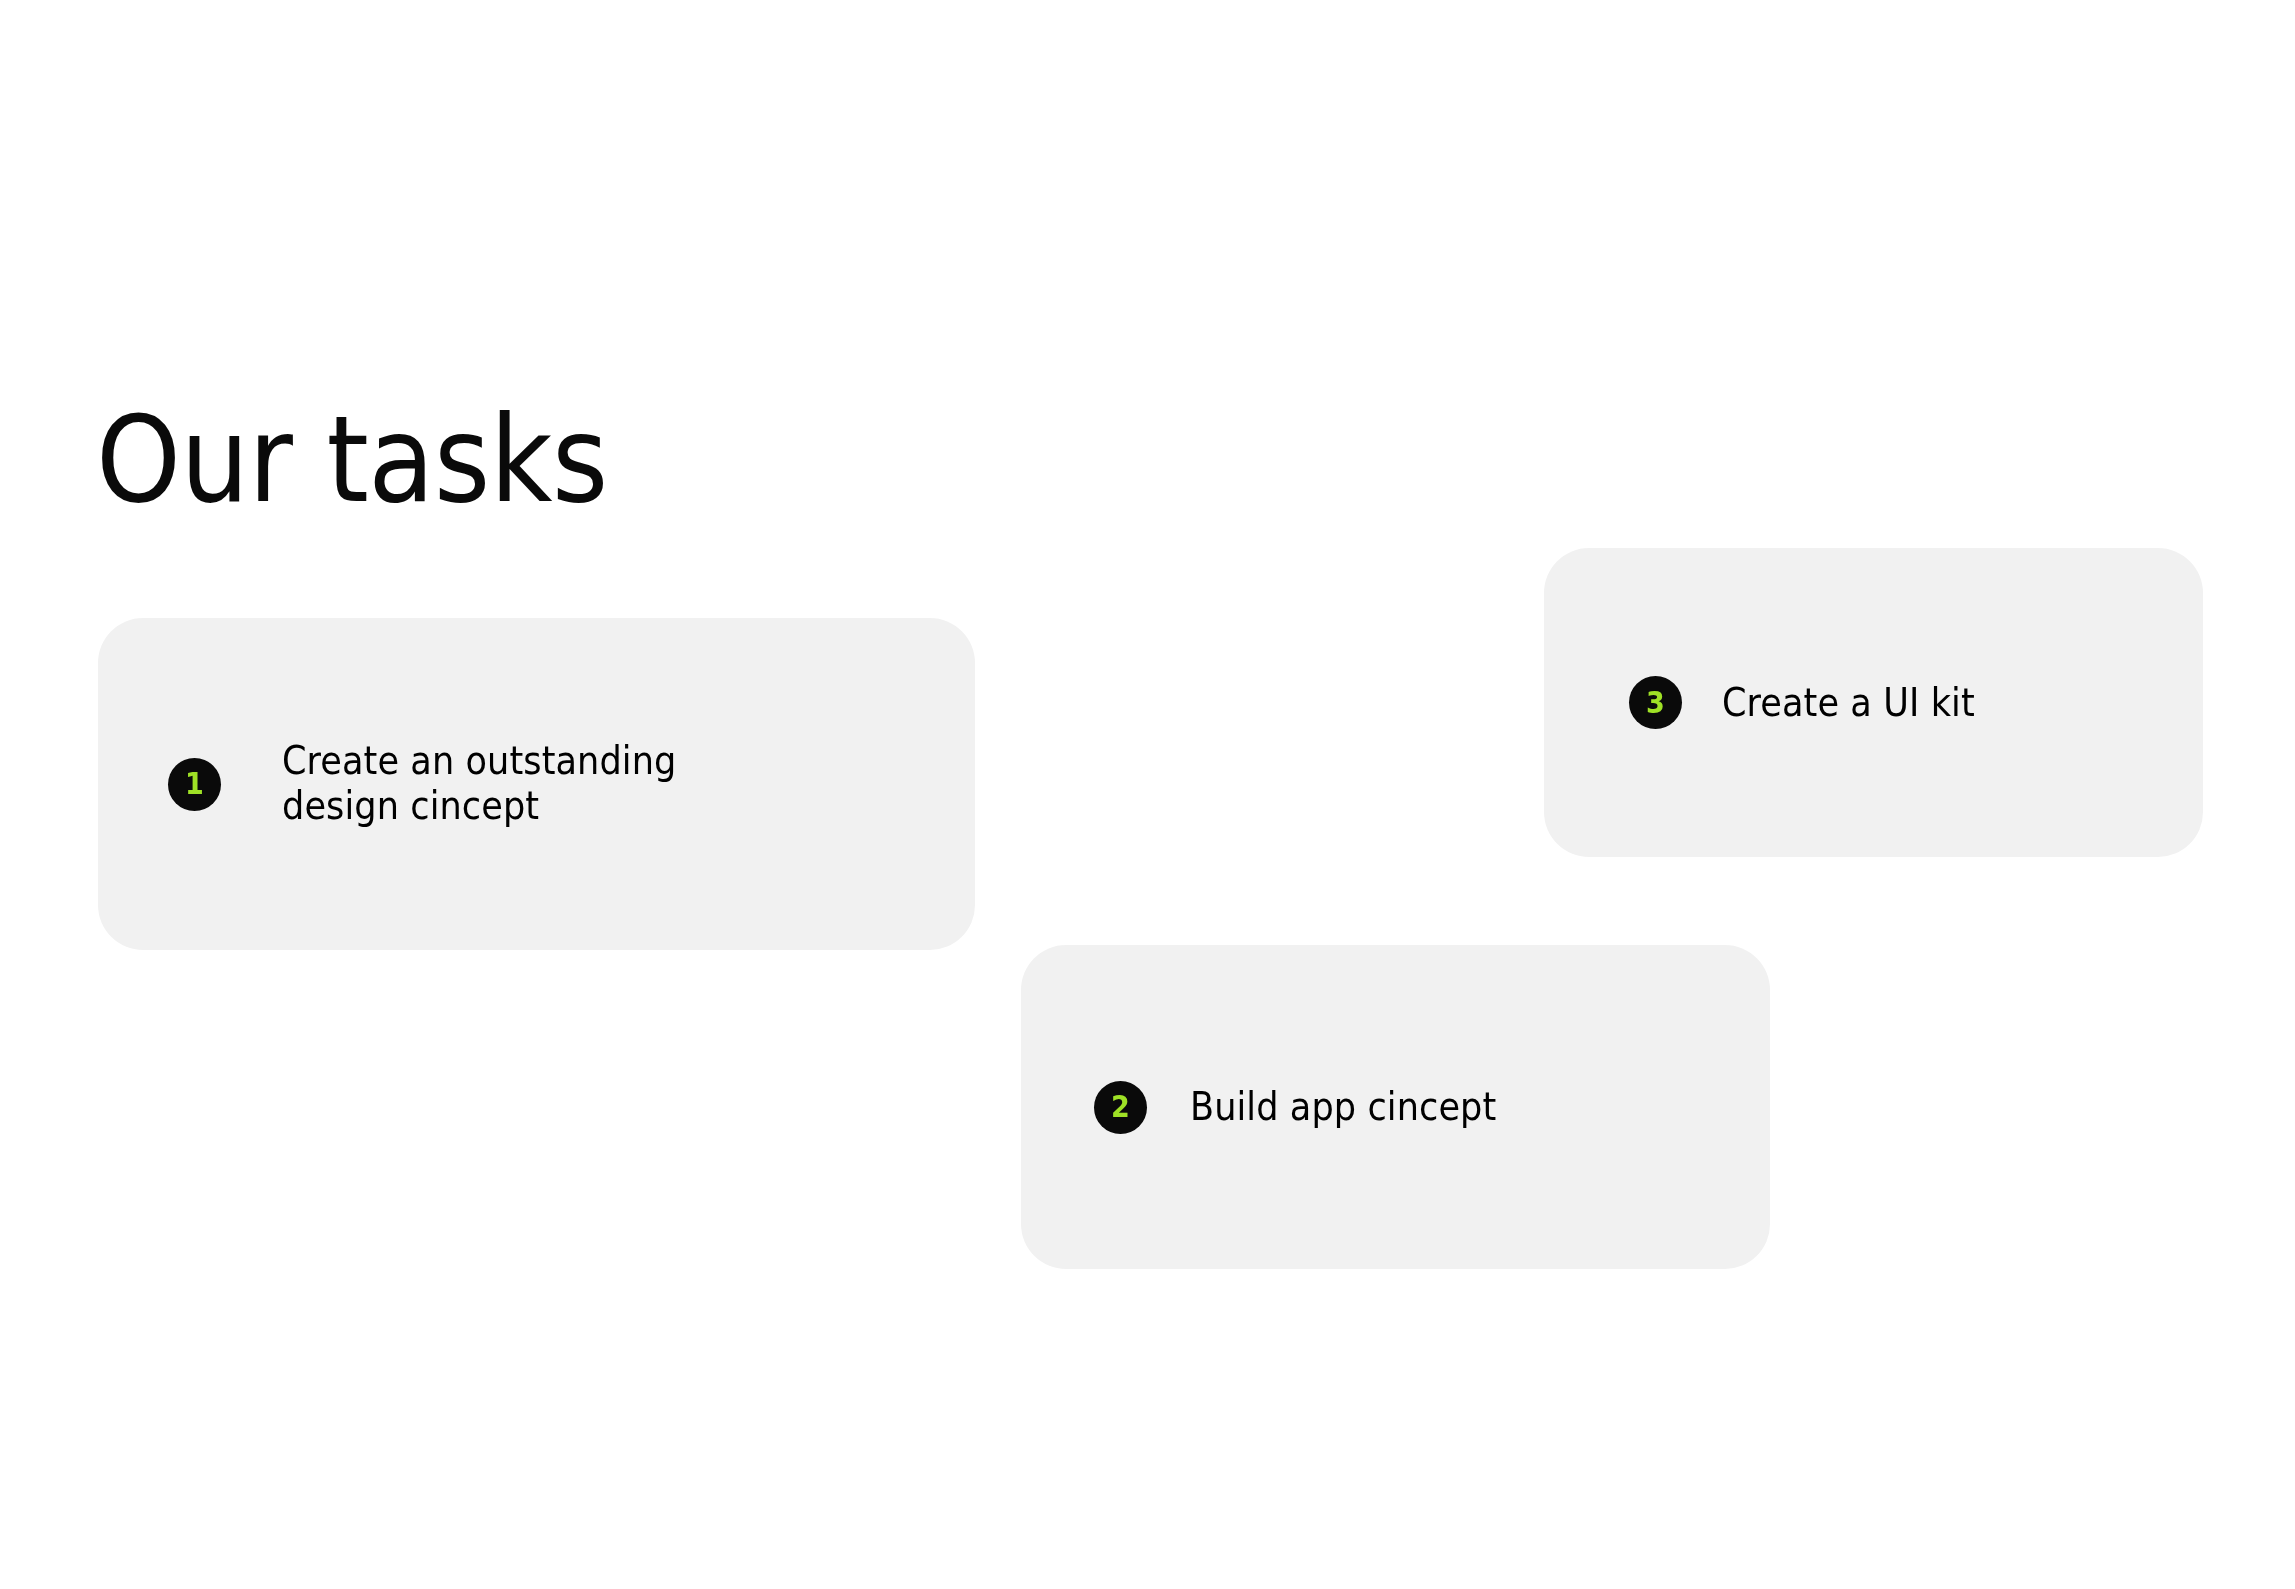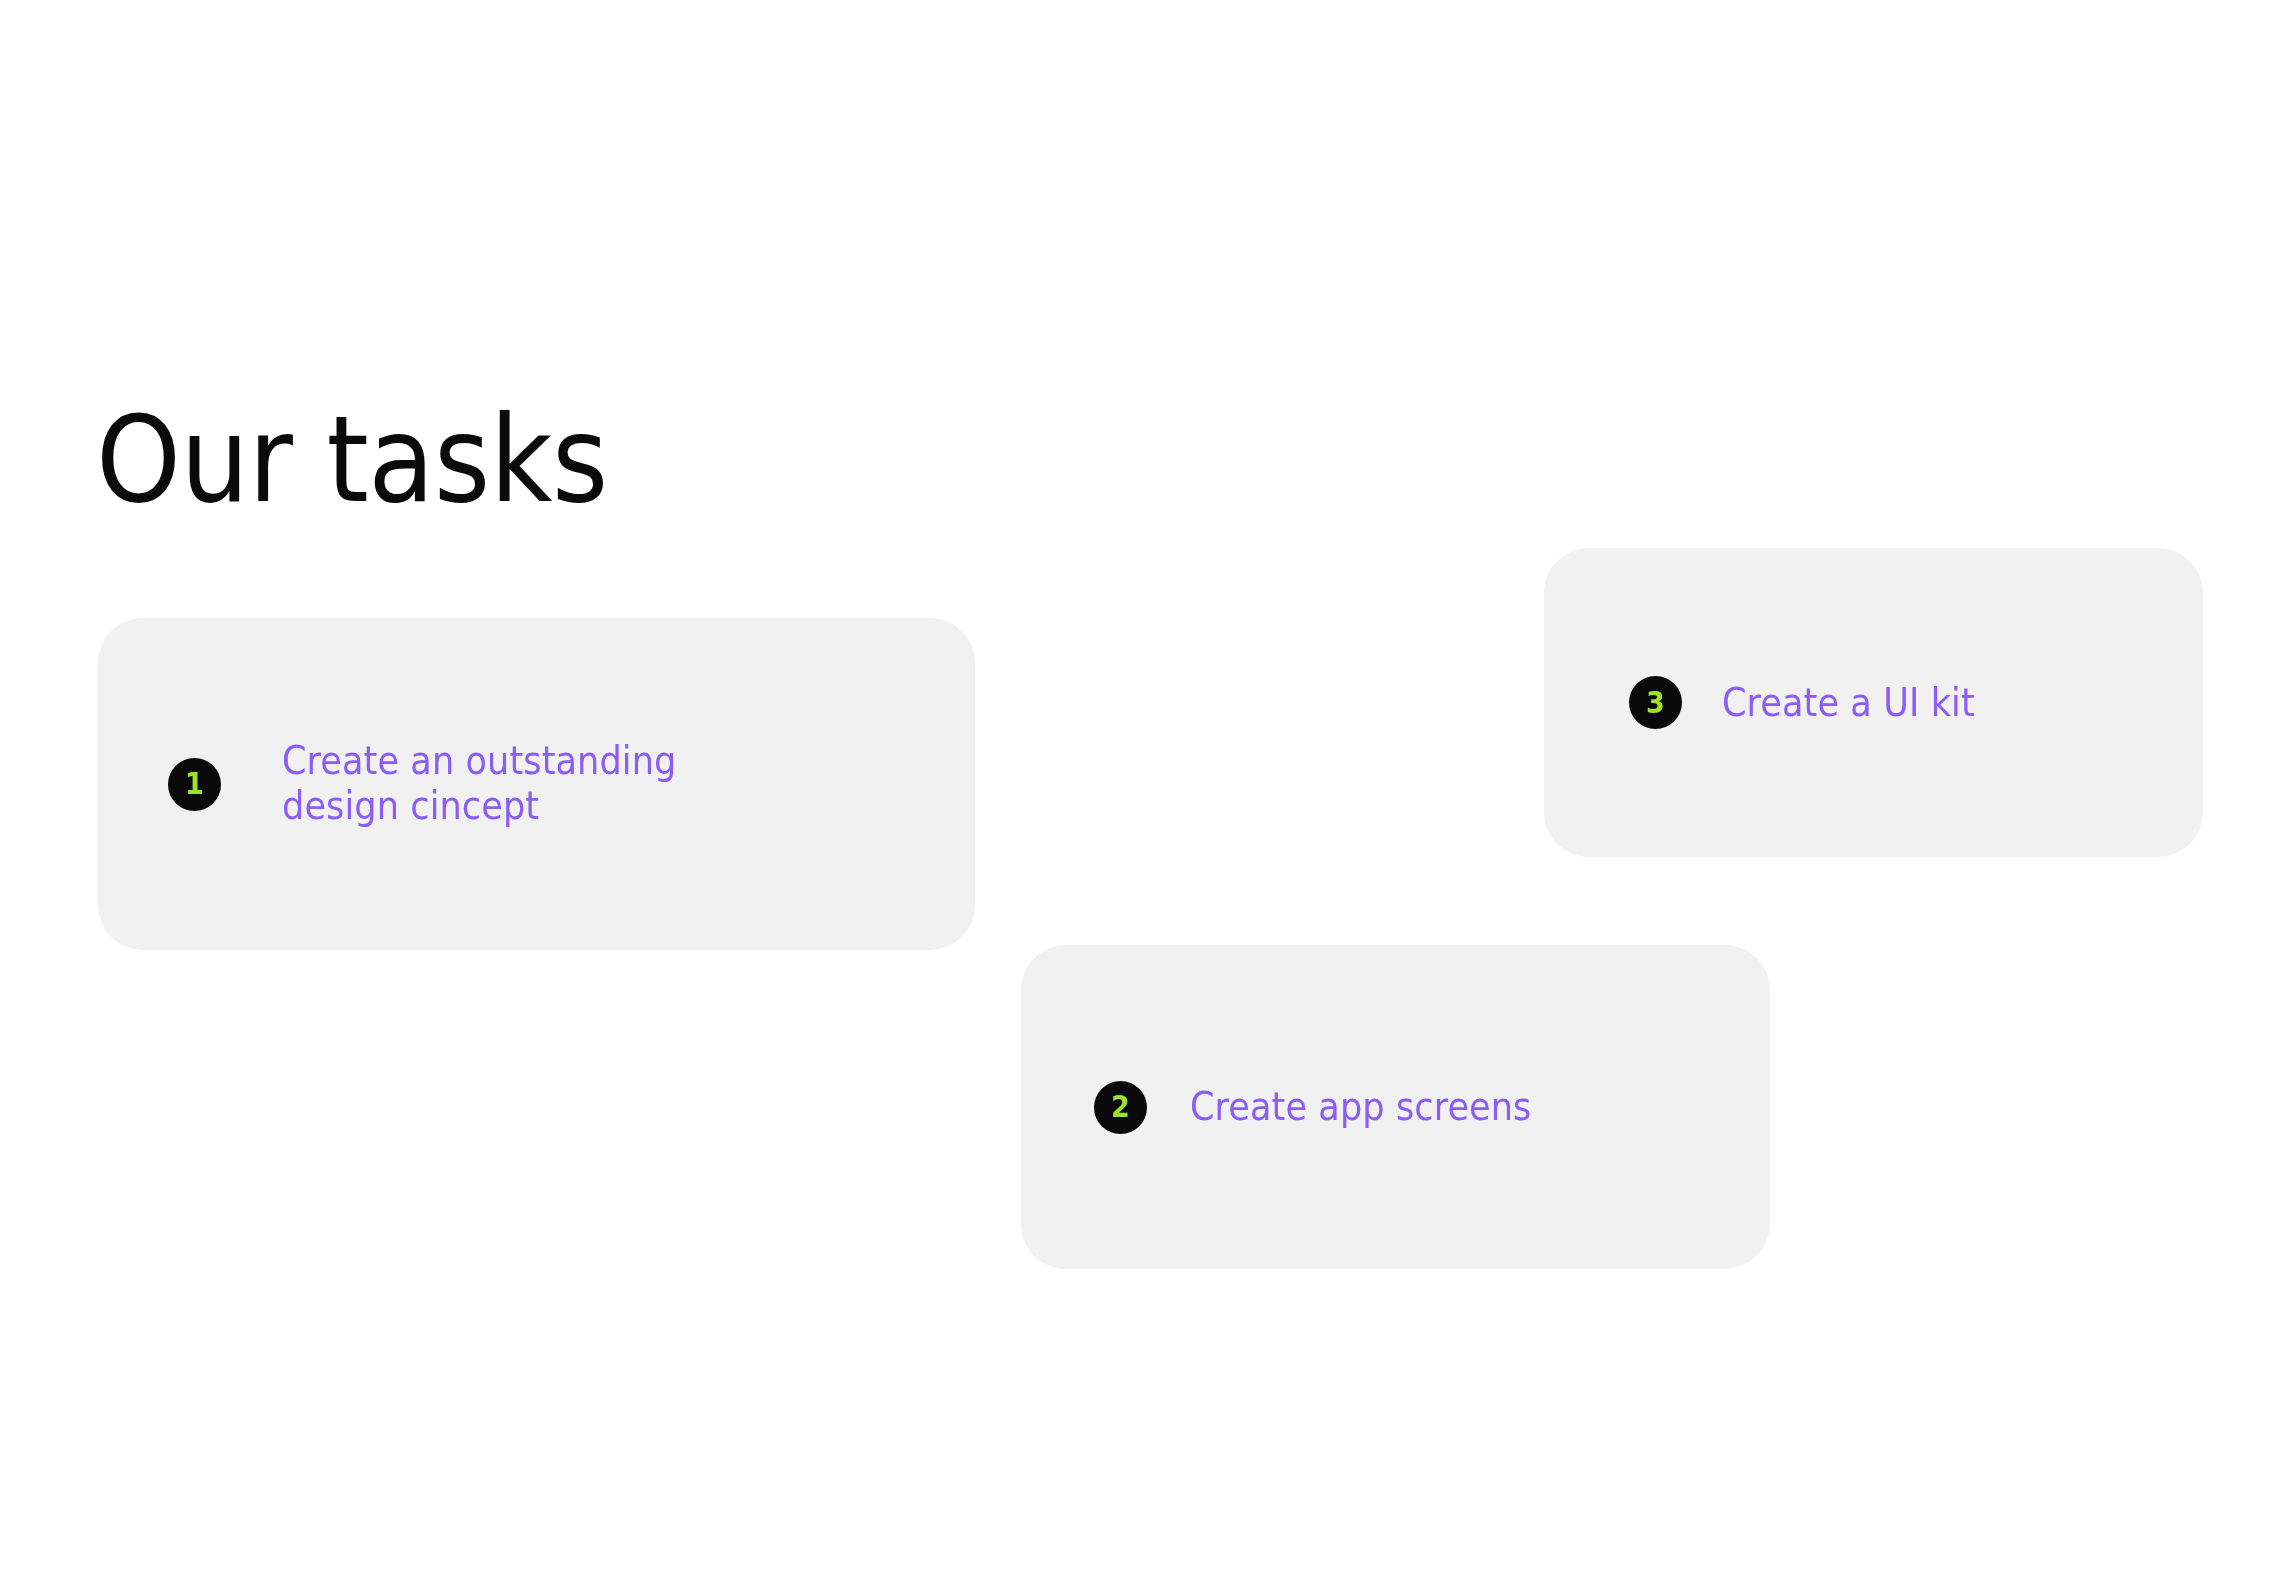--- a/index.html
+++ b/index.html
@@ -59,21 +59,21 @@
     display: flex;
     align-items: center;
     justify-content: center;
     font-size: 30px;
     font-weight: 600;
     line-height: 1;
     letter-spacing: 0;
   }
 
   .task-label {
-    color: #8b5cf6;
+    color: #000000;
     font-size: 39px;
     line-height: 1.16;
     font-weight: 400;
     letter-spacing: 0.1px;
     white-space: pre-line;
   }
 
   
   #card-1 {
     left: 98px;
@@ -116,21 +116,21 @@
     <div class="inner">
       <span class="badge">1</span>
       <span class="task-label">Create an outstanding
 design cincept</span>
     </div>
   </div>
 
   <div id="card-2" class="task-card">
     <div class="inner">
       <span class="badge">2</span>
-      <span class="task-label">Create app screens</span>
+      <span class="task-label">Build app cincept</span>
     </div>
   </div>
 
   <div id="card-3" class="task-card">
     <div class="inner">
       <span class="badge">3</span>
       <span class="task-label">Create a UI kit</span>
     </div>
   </div>
 

